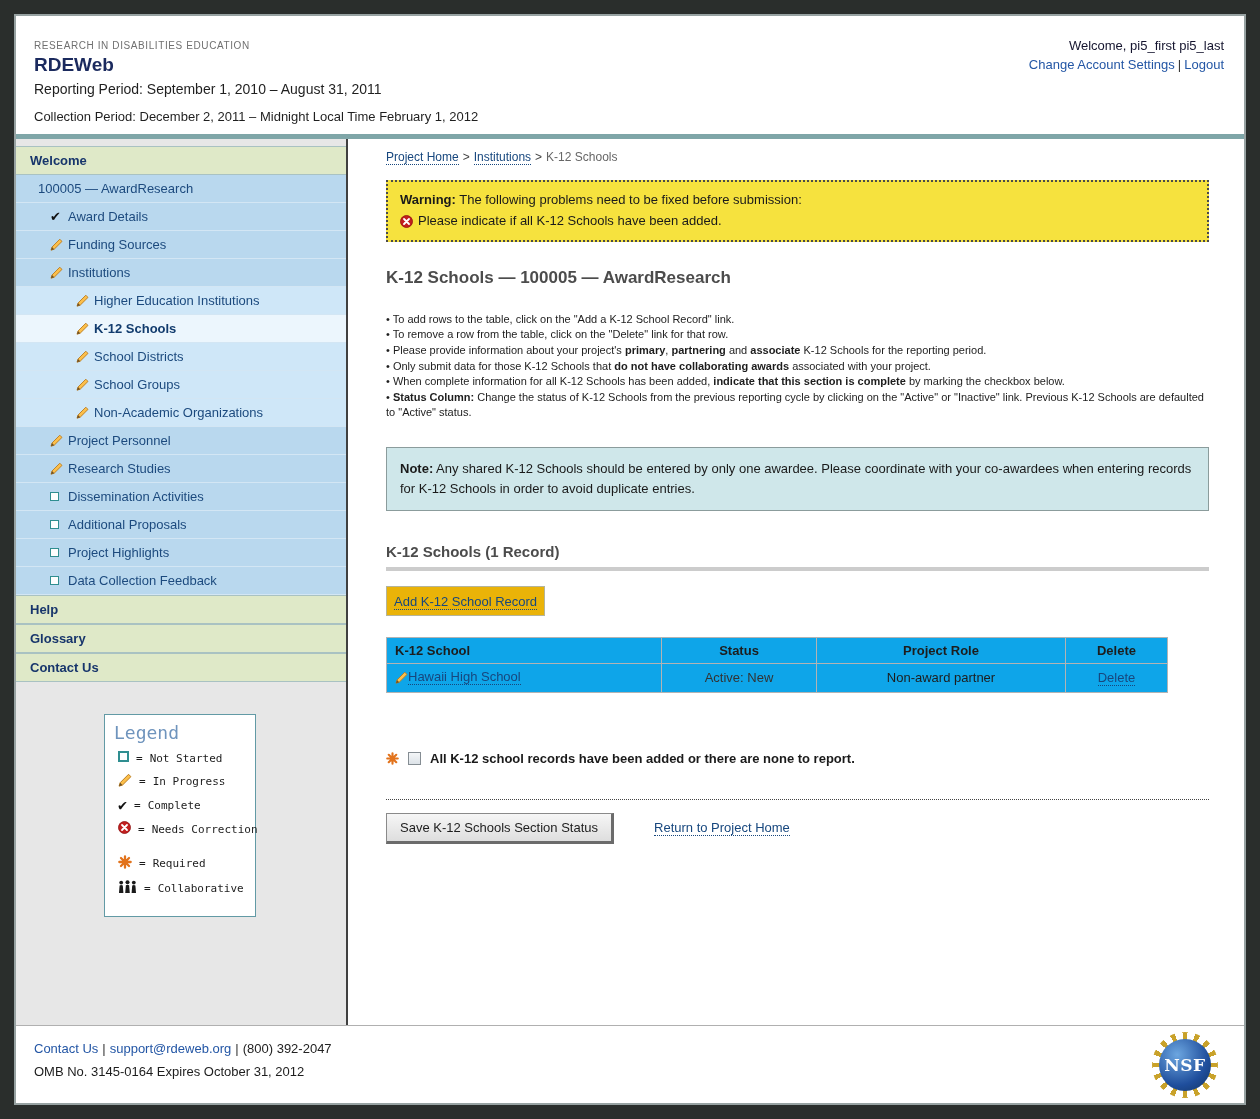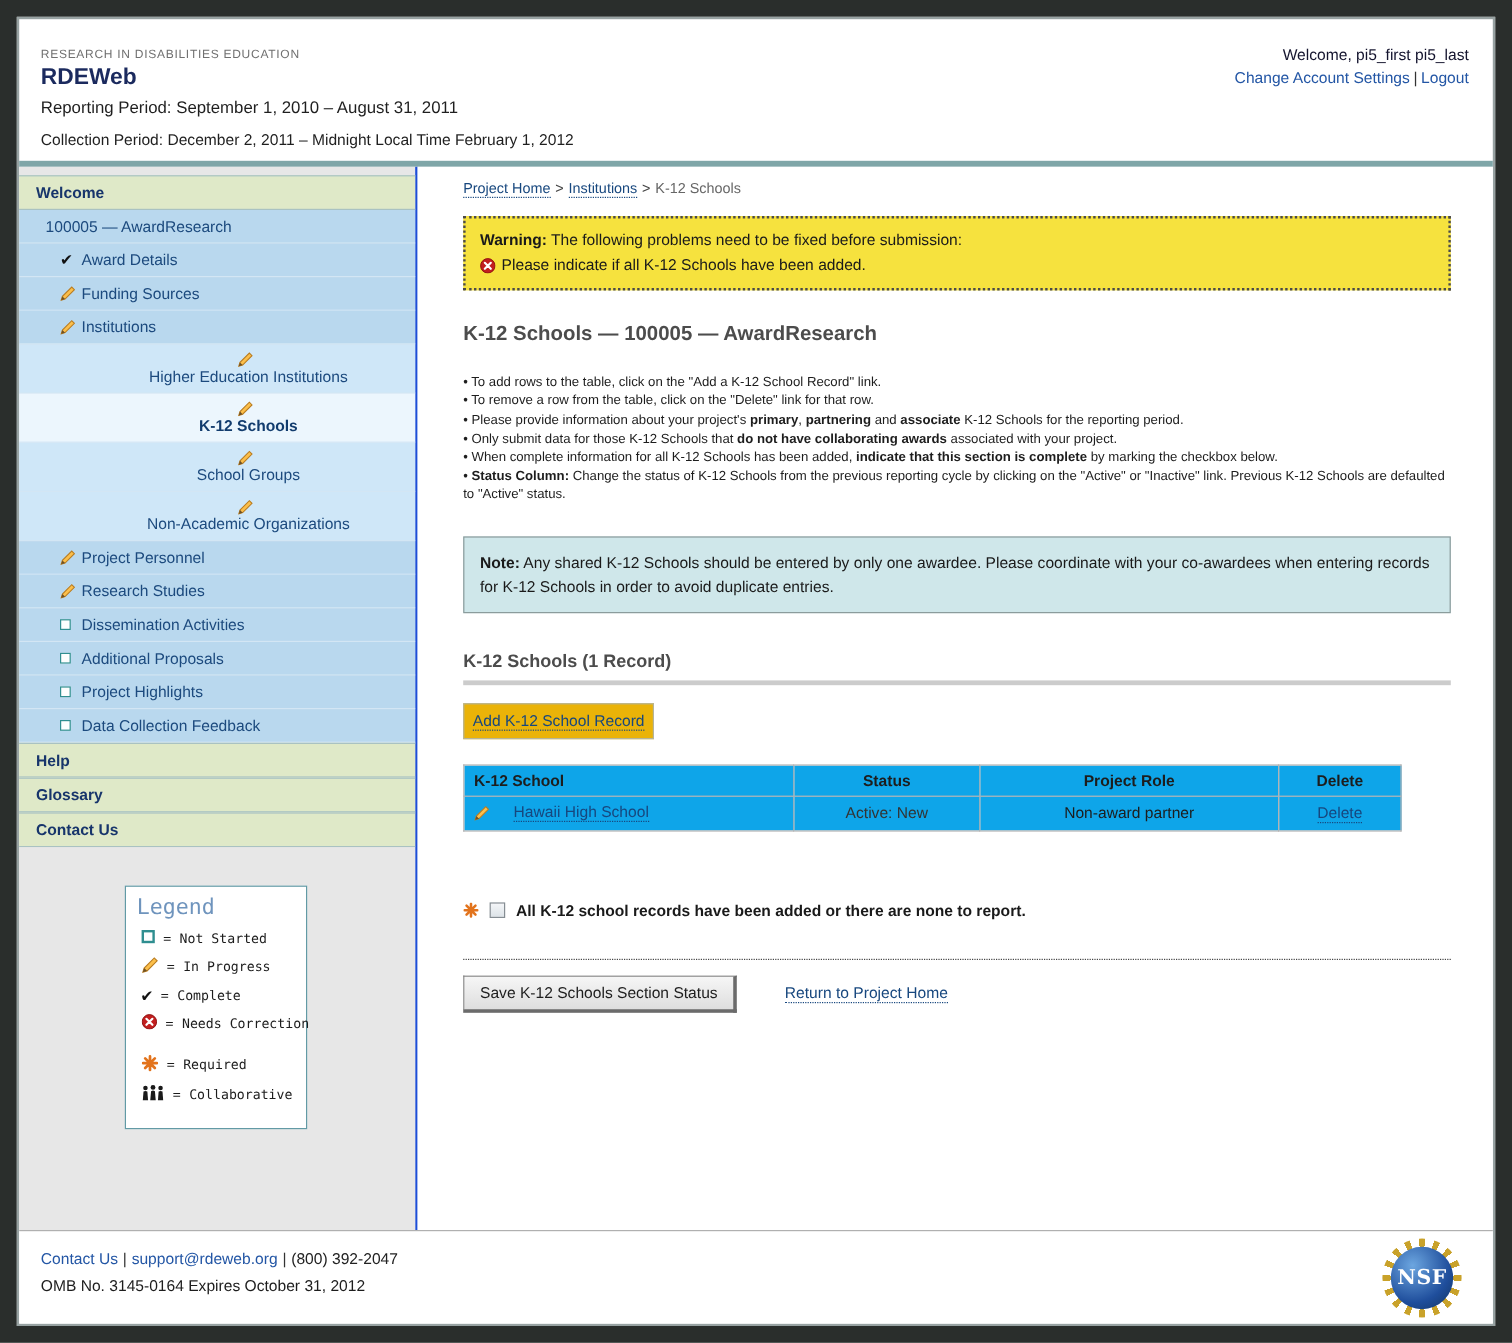--- a/index.html
+++ b/index.html
@@ -25,35 +25,35 @@
   .collection { font-size:13px; color:#1f1f1f; }
   .hdr-right { text-align:right; font-size:13px; padding-top:8px; }
   .welcome-line { color:#14142e; margin-bottom:4px; }
   .hdr-links a { color:#2356a5; text-decoration:none; cursor:pointer; }
   .hdr-sep { color:#333; margin:0 3px; }
   .teal-bar { height:5px; background:#7fa6a8; }
   
   .content-row { flex:1; display:flex; min-height:0; }
   .sidebar {
     width:332px; background:#e7e7e7;
-    border-right:2px solid #1d4ed8;
+    border-right:2px solid #404040;
     padding-top:7px;
     display:flex; flex-direction:column;
     font-size:13px;
   }
   .nav-row { padding:6px 8px; display:flex; align-items:center; cursor:pointer; }
   .nav-header {
     background:#dfe9c8; color:#17356b; font-weight:bold;
     border-top:1px solid #a9c2c2; border-bottom:1px solid #a9c2c2;
     padding-left:14px;
   }
   .nav-item { background:#b9d8ee; color:#1c4a7e; border-bottom:1px solid #d3e6f4; }
   .lvl1 { padding-left:22px; }
   .lvl2 { padding-left:34px; }
-  .lvl3 { padding-left:60px; background:#cfe7f8;flex-direction:column; }
+  .lvl3 { padding-left:60px; background:#cfe7f8; }
   .nav-item.selected { background:#ecf6fd; font-weight:bold; color:#123c6e; }
   .nav-ico { display:inline-flex; width:18px; align-items:center; }
   .check-ch { font-size:13px; color:#111; font-weight:bold; line-height:1; }
   .nsq { display:inline-block; width:9px; height:9px; border:1px solid #2f8e90; background:#fdfefe; }
   .sidebar-filler { flex:1; background:#e7e7e7; padding-top:32px; }
   
   .legend-box {
     width:152px; margin-left:88px; background:#fff;
     border:1px solid #629aa5; padding:7px 8px 12px 9px;
   }
@@ -94,21 +94,21 @@
   table.k12 { border-collapse:collapse; font-size:13px; margin-bottom:58px; table-layout:fixed; }
   table.k12 th, table.k12 td { border:1px solid #b3b3b3; padding:5px 8px; background:#0ea5e9; }
   table.k12 th { font-weight:bold; color:#1d1d1d; text-align:center; }
   table.k12 th.c-school { text-align:left; }
   .c-school { width:275px; } .c-status { width:155px; } .c-role { width:249px; } .c-del { width:102px; }
   td.cell-school { text-align:left; }
   td.cell-status { text-align:center; color:#333; }
   td.cell-role { text-align:center; color:#1d1d1d; }
   td.cell-del { text-align:center; }
   .tbl-link { color:#17477e; text-decoration:none; border-bottom:1px dotted #17477e; cursor:pointer; }
-  .school-cell-inner { display:inline-flex; align-items:center; gap:20px; }
+  .school-cell-inner { display:inline-flex; align-items:center; gap:0; }
   .confirm-row { display:flex; align-items:center; gap:9px; font-size:13px; font-weight:bold; color:#1a1a1a; margin-bottom:33px; }
   .confirm-cb {
     appearance:none; -webkit-appearance:none;
     width:13px; height:13px; border:1px solid #858d93;
     background:linear-gradient(#f4f6f8,#dde3e8); cursor:pointer; margin:0;
   }
   .dotted-sep { border-top:1px dotted #444; margin-bottom:13px; }
   .actions { display:flex; align-items:center; gap:40px; }
   .save-btn {
     font-family:inherit; font-size:13px; color:#1d1d1d;
@@ -199,20 +199,29 @@
           <span>Higher Education Institutions</span>
         </div>
       <div class="nav-row nav-item lvl3 selected">
           <span class="nav-ico">
             <svg width="13" height="13" viewBox="0 0 13 13">
               <path d="M1 12.2 L2 9 L9.8 1.2 L12 3.4 L4.2 11.2 Z" fill="#fcbf4a" stroke="#b97c20" stroke-width="0.9"></path>
               <path d="M1 12.2 L2 9 L4.2 11.2 Z" fill="#6e5126"></path>
             </svg>
           </span>
           <span>K-12 Schools</span>
+        </div>
+      <div class="nav-row nav-item lvl3">
+          <span class="nav-ico">
+            <svg width="13" height="13" viewBox="0 0 13 13">
+              <path d="M1 12.2 L2 9 L9.8 1.2 L12 3.4 L4.2 11.2 Z" fill="#fcbf4a" stroke="#b97c20" stroke-width="0.9"></path>
+              <path d="M1 12.2 L2 9 L4.2 11.2 Z" fill="#6e5126"></path>
+            </svg>
+          </span>
+          <span>School Districts</span>
         </div>
       <div class="nav-row nav-item lvl3">
           <span class="nav-ico">
             <svg width="13" height="13" viewBox="0 0 13 13">
               <path d="M1 12.2 L2 9 L9.8 1.2 L12 3.4 L4.2 11.2 Z" fill="#fcbf4a" stroke="#b97c20" stroke-width="0.9"></path>
               <path d="M1 12.2 L2 9 L4.2 11.2 Z" fill="#6e5126"></path>
             </svg>
           </span>
           <span>School Groups</span>
         </div>

